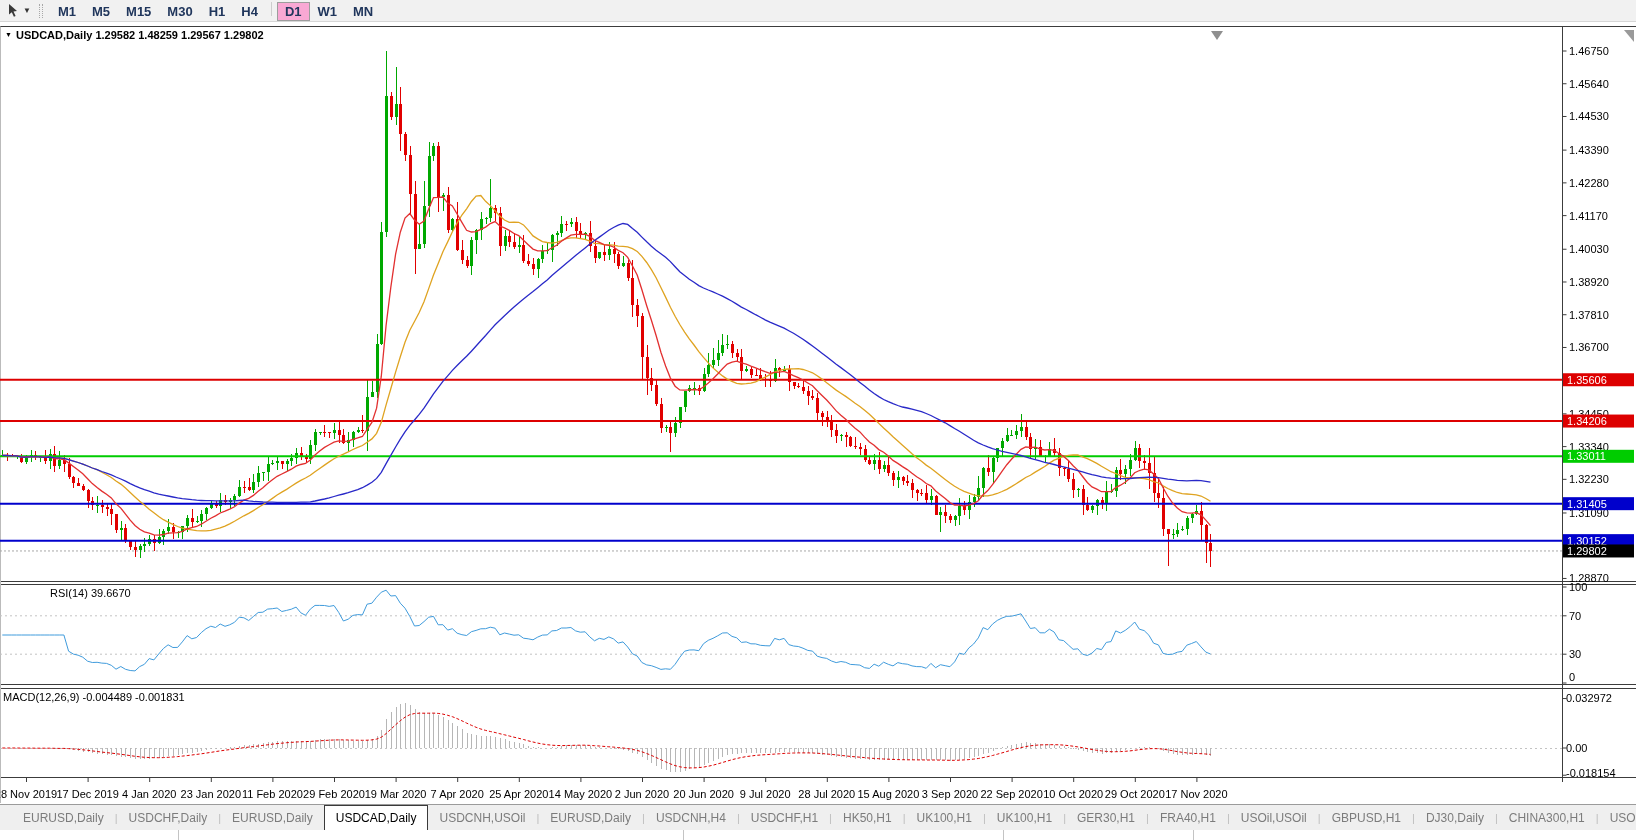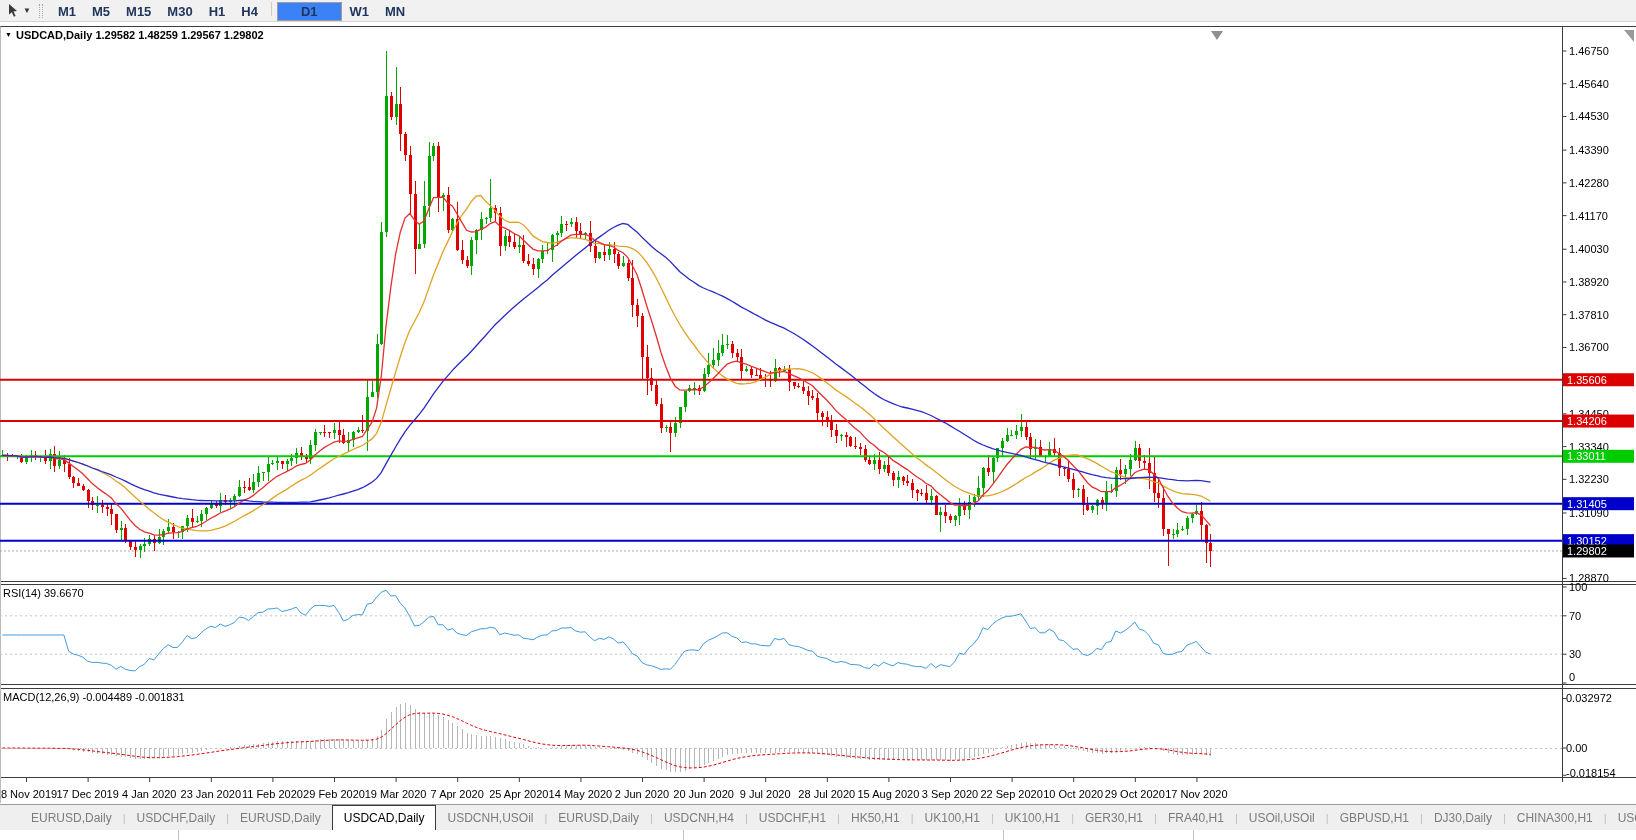--- a/index.html
+++ b/index.html
@@ -5,35 +5,35 @@
   *{margin:0;padding:0;box-sizing:border-box;}
   html,body{width:1636px;height:840px;}
   body{position:relative;background:#fff;font-family:"Liberation Sans",sans-serif;overflow:hidden;}
 
   .toolbar{position:absolute;top:0;left:0;width:1636px;height:22px;background:#f1f1f1;
            border-bottom:1px solid #d6d6d6;display:flex;align-items:center;}
   .tb-ico{display:inline-flex;width:18px;height:16px;align-items:center;justify-content:center;margin-left:4px;}
   .tb-caret{font-size:8px;color:#333;margin:0 5px 0 1px;}
   .tb-grip{width:4px;height:14px;margin:0 7px 0 3px;border-left:1px dotted #a8a8a8;border-right:1px dotted #a8a8a8;}
   .tf-btn{font-weight:bold;font-size:13px;color:#20365c;padding:2px 8px;cursor:default;}
-  .tf-btn.active{background:#3b82f6;border:1px solid #9d9d9d;padding:1px 23px;}
+  .tf-btn.active{background:#f9a8d4;border:1px solid #9d9d9d;padding:1px 7px;}
   .tf-sep{display:inline-block;width:1px;height:14px;background:#cdcdcd;margin:0 5px;}
 
   .chart-title{position:absolute;top:29px;left:5px;font-weight:bold;font-size:11px;color:#000;z-index:5;}
   .chart-title .sym-caret{font-size:7px;margin-right:4px;vertical-align:2px;}
   .pane-label{position:absolute;left:3px;font-size:11px;color:#000;z-index:5;}
-  .rsi-label{top:587px;}
+  .rsi-label{top:587px;margin-left:47px;}
   .macd-label{top:691px;}
 
   #chart-svg{position:absolute;top:26px;left:0;}
   #chart-svg text{font-family:"Liberation Sans",sans-serif;}
 
   .tabbar{position:absolute;top:804px;left:0;width:1636px;height:26px;background:#efefef;
           border-top:1px solid #9b9b9b;display:flex;align-items:stretch;font-size:12px;color:#7c7c7c;
-          overflow:hidden;white-space:nowrap;padding-left:20px;}
+          overflow:hidden;white-space:nowrap;padding-left:12px;}
   .tab{display:flex;align-items:center;padding:0 11px;}
   .tab.active{background:#fff;border:1px solid #3a3a3a;border-bottom:none;color:#000;}
   .tabsep{display:flex;align-items:center;color:#bdbdbd;font-size:11px;}
   .statusbar{position:absolute;top:830px;left:0;width:1636px;height:10px;background:#fff;}
   .statusbar i{position:absolute;top:0;width:1px;height:10px;background:#c4c4c4;}
 </style>
 </head>
 <body>
 
 <div class="toolbar">

